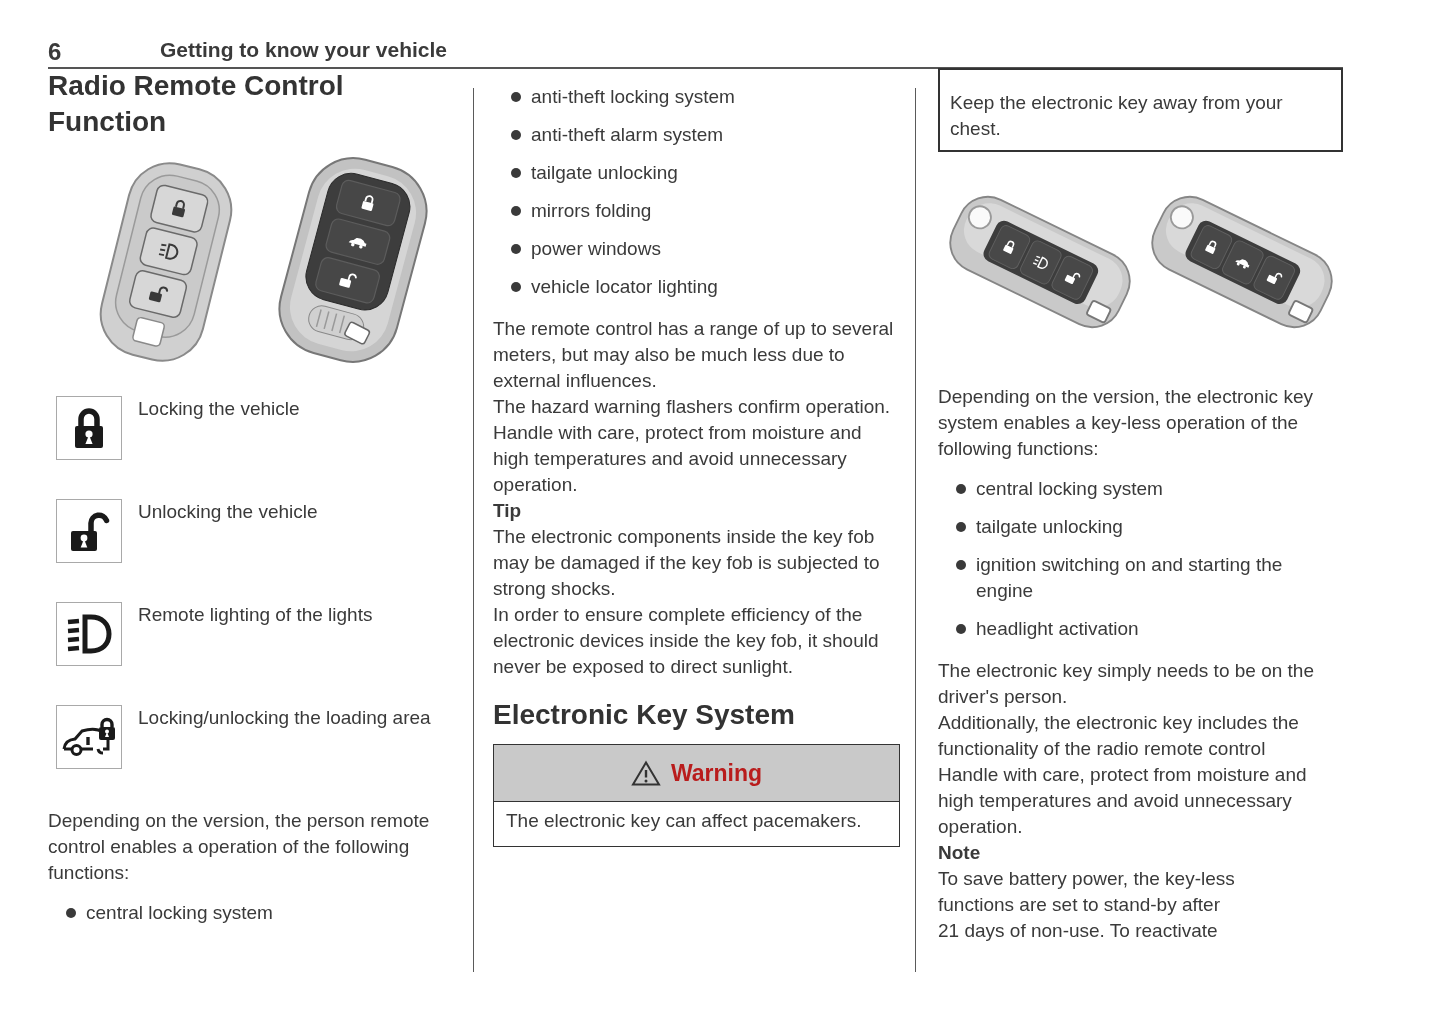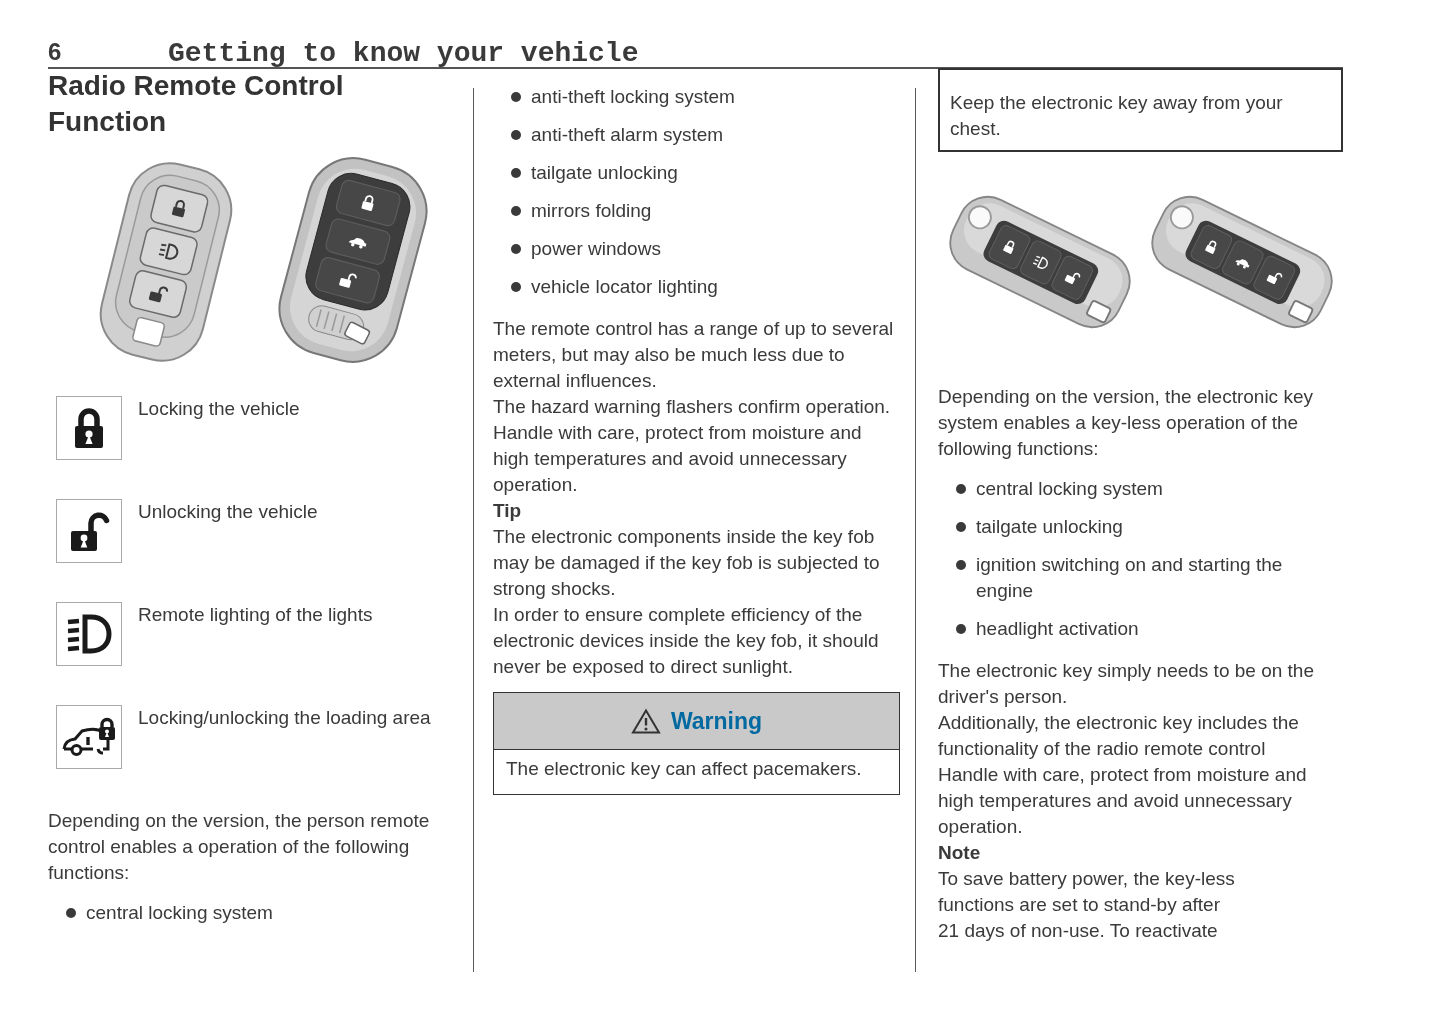--- a/index.html
+++ b/index.html
@@ -4,21 +4,21 @@
 <style>
   html,body{margin:0;padding:0;}
   body{
     width:1445px;height:1018px;position:relative;background:#ffffff;
     font-family:"Liberation Sans", sans-serif;color:#3a3a3a;
     -webkit-font-smoothing:antialiased;overflow:hidden;
   }
   .abs{position:absolute;}
   
   .page-number{left:48px;top:38px;font-size:24px;font-weight:bold;}
-  .page-title{left:168px;top:38px;font-size:28px;font-weight:bold;font-family:Liberation Mono, monospace;}
+  .page-title{left:160px;top:38px;font-size:21px;font-weight:bold;}
   .header-rule{left:48px;top:67px;width:1295px;border-top:2.5px solid #555;}
   
   .vdiv{top:88px;height:884px;border-left:1.5px solid #5a5a5a;width:0;}
   .vdiv1{left:473px;}
   .vdiv2{left:915px;}
   
   .col{position:absolute;top:68px;font-size:19px;line-height:26px;}
   .col1{left:48px;width:400px;}
   .col2{left:493px;width:407px;}
   .col3{left:938px;width:405px;}
@@ -42,21 +42,21 @@
     width:64px;height:62px;border:1.5px solid #a9a9a9;flex:0 0 auto;
     display:flex;align-items:center;justify-content:center;background:#fff;
   }
   .icon-row .lbl{margin-left:16px;padding-top:0px;}
   .col1-par{margin-top:32px;}
   
   .warning-box{margin-top:12px;border:1.5px solid #333;background:#fff;}
   .warning-head{
     height:56px;background:#c9c9c9;border-bottom:1.5px solid #333;
     display:flex;align-items:center;justify-content:center;gap:10px;
-    font-size:23px;font-weight:bold;color:#0369a1;
+    font-size:23px;font-weight:bold;color:#b91c1c;
   }
   .warning-body{padding:6px 12px 12px 12px;}
   
   .callout{border:2px solid #333;padding:20px 10px 8px 10px;}
   .note-body{white-space:pre-line;}
   .bold-line{font-weight:bold;}
 </style>
 </head>
 <body>
 
@@ -195,20 +195,21 @@
     <li>power windows</li>
     <li>vehicle locator lighting</li>
   </ul>
   <p class="gap-top">The remote control has a range of up to several meters, but may also be much less due to external influences.</p>
   <p>The hazard warning flashers confirm operation.</p>
   <p>Handle with care, protect from moisture and high temperatures and avoid unnecessary operation.</p>
   <p class="bold-line">Tip</p>
   <p>The electronic components inside the key fob may be damaged if the key fob is subjected to strong shocks.</p>
   <p>In order to ensure complete efficiency of the electronic devices inside the key fob, it should never be exposed to direct sunlight.</p>
 
+  <h2 class="section">Electronic Key System</h2>
 
   <div class="warning-box">
     <div class="warning-head">
       <svg width="30" height="27" viewBox="0 0 30 27">
         <path d="M15 2.5 L28 24.5 H2 Z" fill="none" stroke="#333" stroke-width="2"></path>
         <line x1="15" y1="10" x2="15" y2="17.5" stroke="#333" stroke-width="2.4"></line>
         <circle cx="15" cy="21" r="1.5" fill="#333"></circle>
       </svg>
       <span>Warning</span>
     </div>

